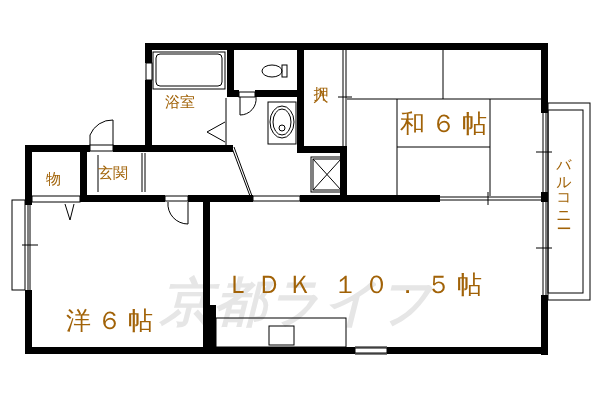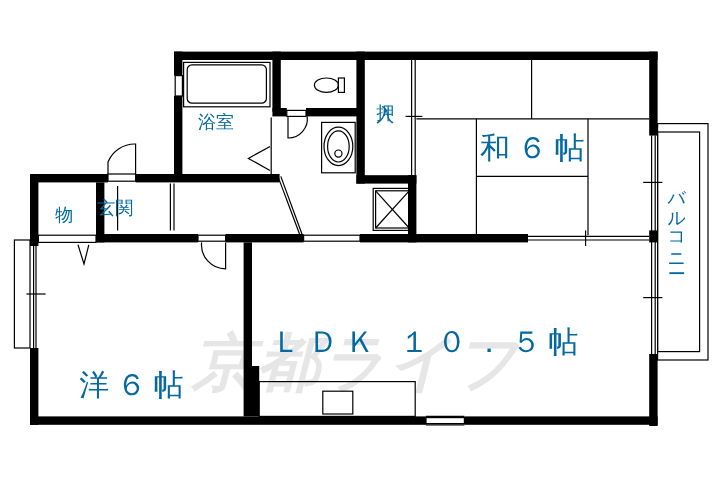--- a/index.html
+++ b/index.html
@@ -1,19 +1,19 @@
 <!DOCTYPE html>
 <html><head>
 <meta charset="utf-8">
 <style>
   html, body { margin: 0; padding: 0; background: #ffffff; }
   body { width: 600px; height: 400px; overflow: hidden; position: relative;
          font-family: "DejaVu Sans", sans-serif; }
   #plan { position: absolute; left: 0; top: 0; width: 600px; height: 400px; }
-  .lbl { position: absolute; color: #0369a1; white-space: nowrap; line-height: 1;
+  .lbl { position: absolute; color: #a16207; white-space: nowrap; line-height: 1;
          font-family: "DejaVu Sans", sans-serif; }
   .room-big { font-size: 25px; letter-spacing: 6px; }
   .room-sm { font-size: 15px; }
   .vert { writing-mode: vertical-rl; text-orientation: upright; font-size: 15px; letter-spacing: 1px; }
   .wm { position: absolute; left: 160px; top: 268px; font-size: 52px; font-weight: bold;
         color: #e6e6e6; letter-spacing: 2px; font-family: Liberation Sans, sans-serif;
         font-style: italic; z-index: 0; }
 </style>
 </head>
 <body>
@@ -137,16 +137,16 @@
     <rect x="355" y="348" width="32" height="5" fill="#fff"></rect>
     <line x1="355" y1="347" x2="387" y2="347"></line>
     <line x1="355" y1="354" x2="387" y2="354"></line>
   </g>
 </svg>
 
 <div class="lbl room-sm" style="left:165px;top:95px;">浴室</div>
 <div class="lbl vert" style="left:313px;top:74px;">押入</div>
 <div class="lbl room-big" style="left:400px;top:111px;">和６帖</div>
 <div class="lbl room-sm" style="left:46px;top:172px;">物</div>
-<div class="lbl room-sm" style="left:81px;top:166px;">玄関</div>
+<div class="lbl room-sm" style="left:98px;top:166px;">玄関</div>
 <div class="lbl vert" style="left:556px;top:148px;">バルコニー</div>
 <div class="lbl room-big" style="left:66px;top:272px;margin-top:36px;">洋６帖</div>
 <div class="lbl room-big" style="left:226px;top:272px;">ＬＤＫ １０．５帖</div>
 
 </body></html>

